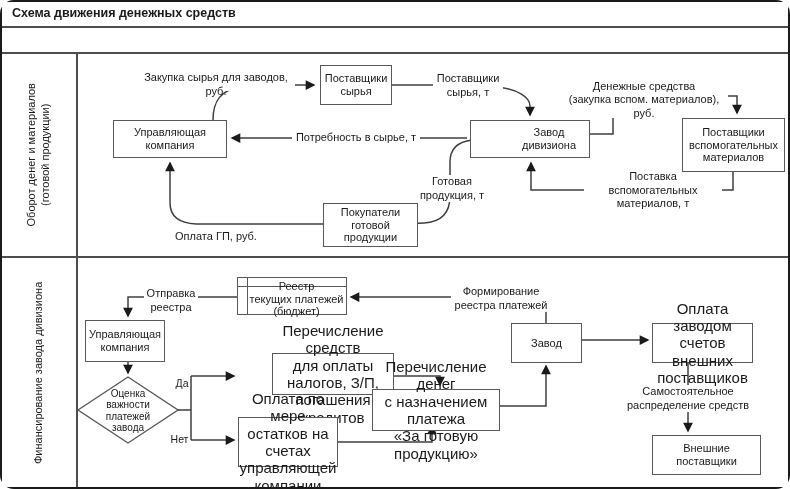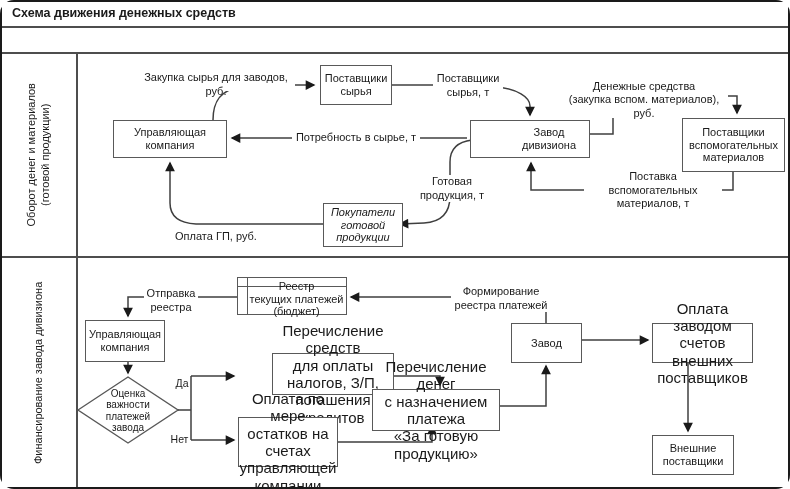--- a/index.html
+++ b/index.html
@@ -108,30 +108,32 @@
   <div class="lbl" style="left:584px;top:177px;width:138px;height:27px;">Поставка вспомогательных
 материалов, т</div>
   <div class="lbl" style="left:168px;top:215px;width:96px;height:13px;margin-top:15px;">Оплата ГП, руб.</div>
 
   <div class="lbl" style="left:144px;top:287px;width:54px;height:27px;">Отправка
 реестра</div>
   <div class="lbl" style="left:409px;top:285px;width:100px;height:27px;margin-left:42px;">Формирование
 реестра платежей</div>
   <div class="lbl" style="left:174px;top:377px;width:16px;height:12px;font-size:10.5px;">Да</div>
   <div class="lbl" style="left:170px;top:433px;width:19px;height:12px;font-size:10.5px;">Нет</div>
+  <div class="lbl" style="left:620px;top:385px;width:136px;height:27px;">Самостоятельное
+распределение средств</div>
 
   <div class="box" style="left:320px;top:65px;width:72px;height:40px;">Поставщики
 сырья</div>
   <div class="box" style="left:113px;top:120px;width:114px;height:38px;">Управляющая
 компания</div>
   <div class="box" style="left:470px;top:120px;width:120px;height:38px;padding-left:38px;">Завод дивизиона</div>
   <div class="box" style="left:682px;top:118px;width:103px;height:54px;">Поставщики
 вспомогательных
 материалов</div>
-  <div class="box" style="left:323px;top:203px;width:80px;height:44px;font-style:italic;">Покупатели
+  <div class="box" style="left:323px;top:203px;width:95px;height:44px;">Покупатели
 готовой
 продукции</div>
 
   <div class="box registry" style="left:237px;top:277px;width:110px;height:38px;">
     <div class="reg-hline"></div>
     <div class="reg-vline"></div>
     <div class="reg-text">Реестр
 текущих платежей
 (бюджет)</div>
   </div>
@@ -144,21 +146,21 @@
 остатков на счетах
 управляющей
 компании</div>
   <div class="box small-text" style="left:372px;top:389px;width:128px;height:42px;">Перечисление денег
 с назначением платежа
 «За готовую продукцию»</div>
   <div class="box" style="left:511px;top:323px;width:71px;height:40px;">Завод</div>
   <div class="box small-text" style="left:652px;top:323px;width:101px;height:40px;">Оплата заводом
 счетов внешних
 поставщиков</div>
-  <div class="box" style="left:652px;top:435px;width:82px;height:40px;">Внешние
+  <div class="box" style="left:652px;top:435px;width:109px;height:40px;">Внешние
 поставщики</div>
 
   <div class="diamond-text" style="left:88px;top:387px;width:80px;height:47px;">Оценка
 важности
 платежей
 завода</div>
 
 </div>
 
 </body></html>

